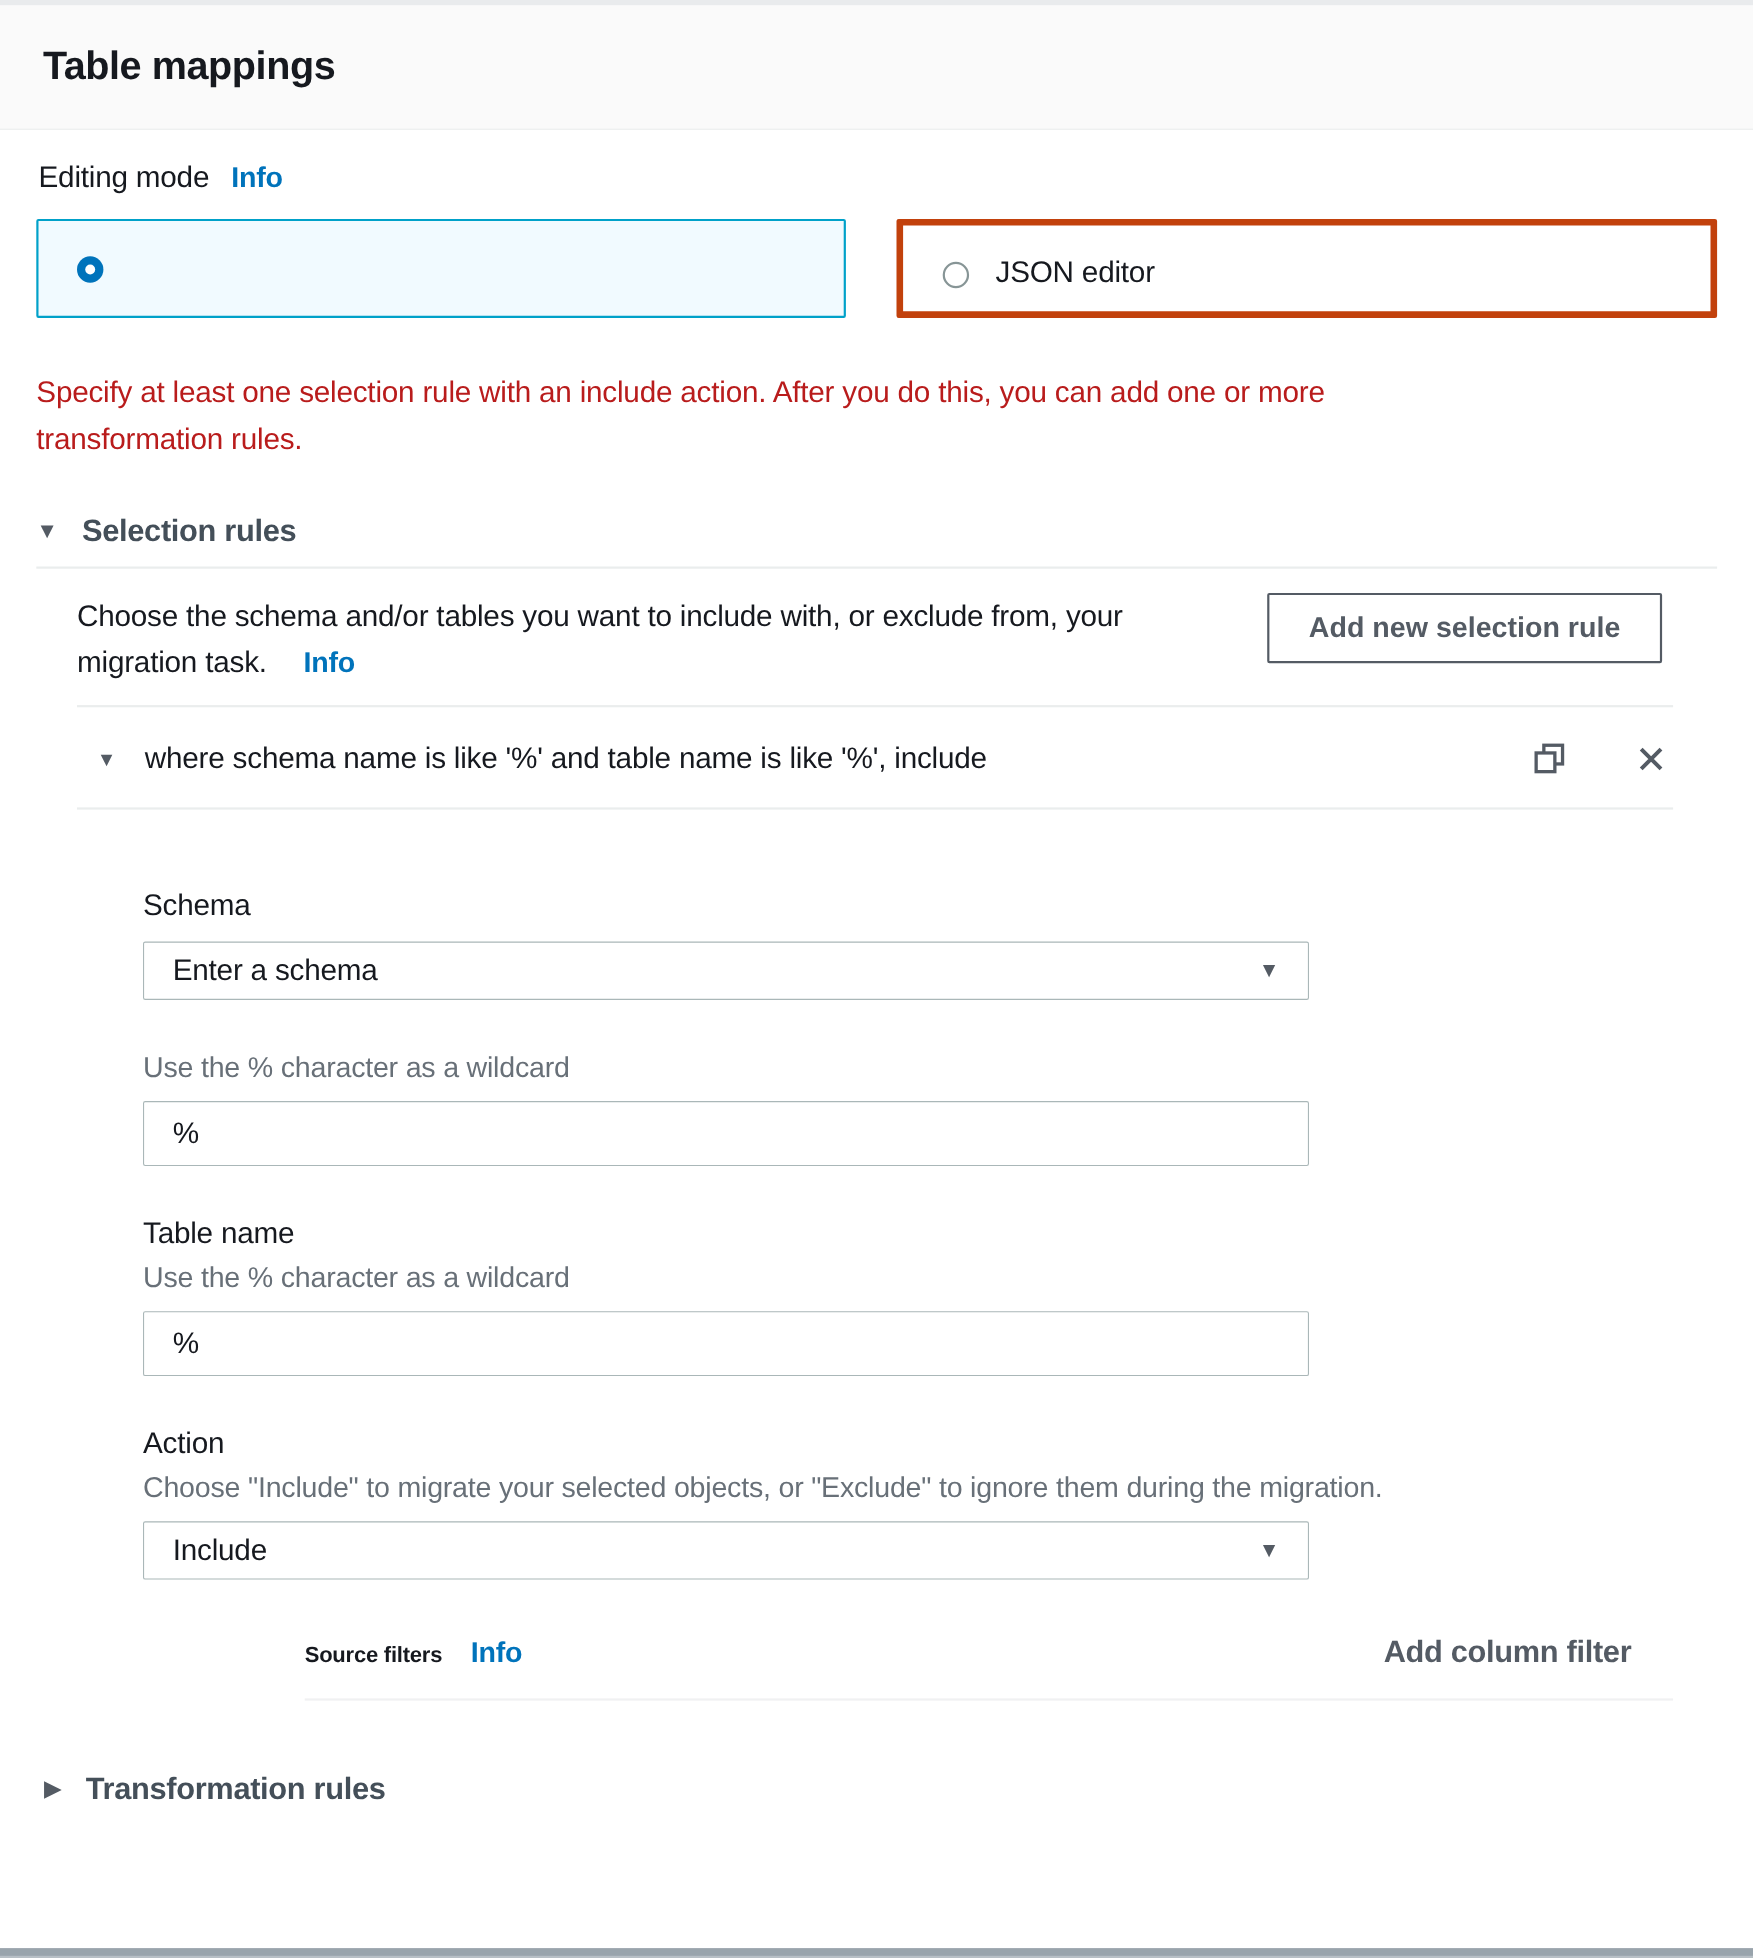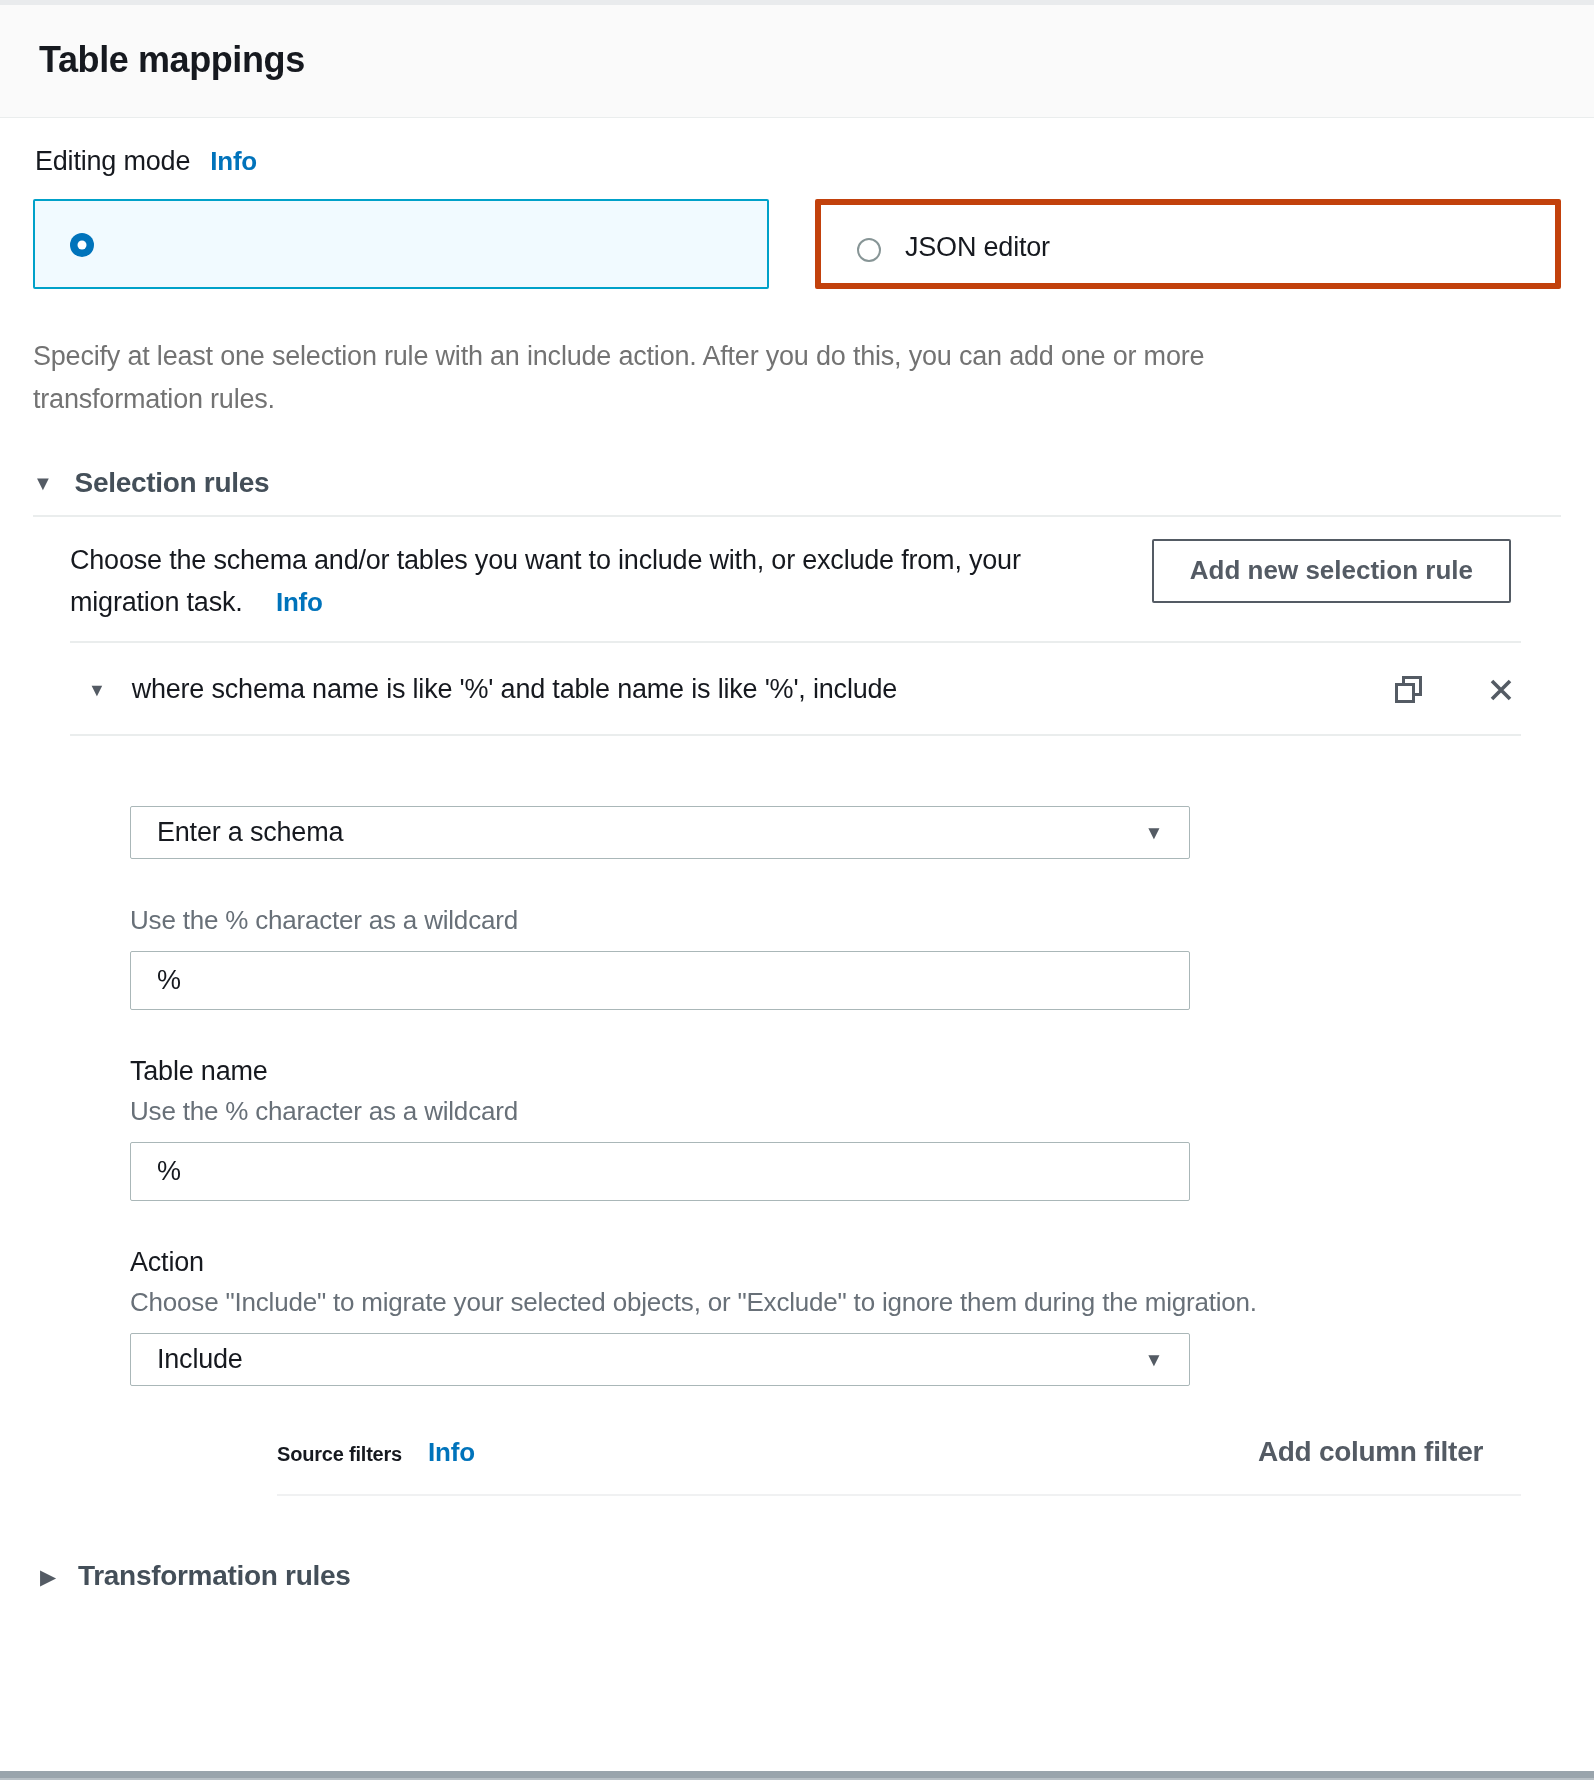--- a/index.html
+++ b/index.html
@@ -41,21 +41,21 @@
   .radio { width: 24px; height: 24px; border-radius: 50%; flex: none; margin-top: 6px; }
   .radio.on { background: #0073bb; position: relative; }
   .radio.on::after {
     content: ""; position: absolute; width: 9px; height: 9px; border-radius: 50%;
     background: #ffffff; top: 50%; left: 50%; transform: translate(-50%,-50%);
   }
   .radio.off { background: #ffffff; border: 2px solid #879596; }
   .tile-title { font-size: 27px; color: #16191f; margin-bottom: 8px; }
   .tile-desc { font-size: 24px; color: #687078; line-height: 34px; }
 
-  .intro { margin-top: 46px; max-width: 1330px; font-size: 27px; line-height: 43px; color: #737373; }
+  .intro { margin-top: 46px; max-width: 1330px; font-size: 27px; line-height: 43px; color: #b91c1c; }
 
   
   .section-head { display: flex; align-items: center; gap: 22px; cursor: pointer; }
   .section-head .caret { font-size: 20px; color: #545b64; line-height: 1; }
   .section-head .caret.collapsed { font-size: 21px; }
   .section-title { font-size: 28px; font-weight: 700; color: #444f59; letter-spacing: -0.3px; }
   .sel-rules { margin-top: 46px; }
   .divider { border: none; border-top: 2px solid #eaeded; margin-top: 16px; }
 
   .sub-block { margin-left: 37px; margin-right: 40px; }
@@ -180,20 +180,21 @@
           <svg width="32" height="32" viewBox="0 0 32 32">
             <path d="M7 7 L25 25 M25 7 L7 25" stroke="#545b64" stroke-width="3.6" fill="none"></path>
           </svg>
         </button>
       </div>
       <hr class="sub-divider" style="margin-top:0">
 
       <div class="rule-form">
 
         <div class="schema-field">
+          <div class="field-label">Schema</div>
           <div class="select-box">
             <span>Enter a schema</span>
             <span class="select-caret">▼</span>
           </div>
         </div>
 
         <div class="gap-field">
           <div class="field-hint">Use the % character as a wildcard</div>
           <input class="text-input" type="text" value="%" style="">
         </div>

